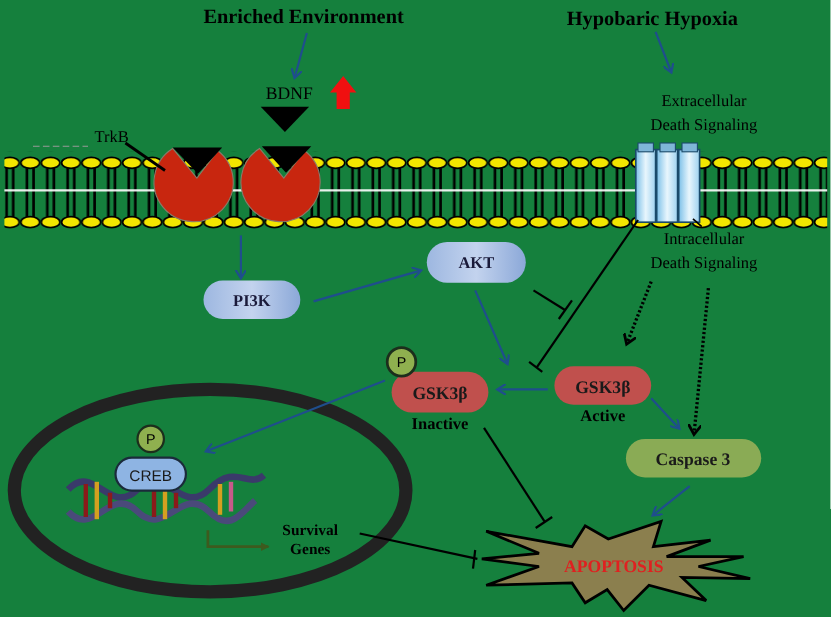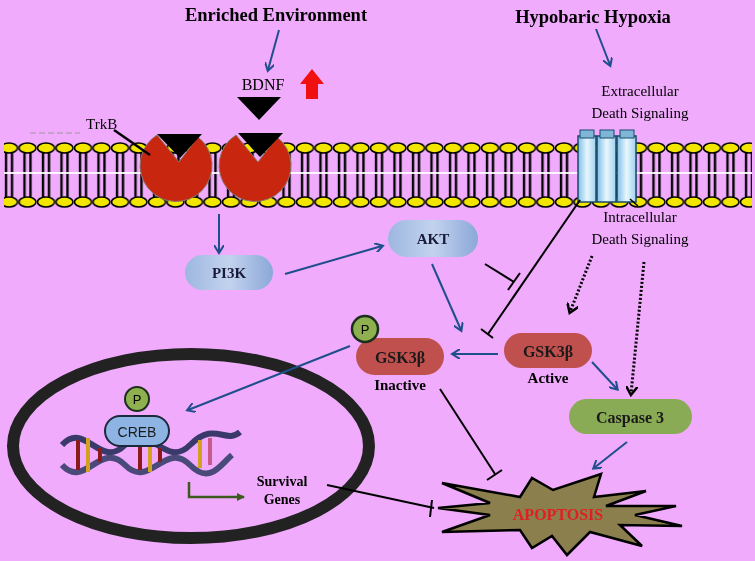--- a/index.html
+++ b/index.html
@@ -1,16 +1,16 @@
 <!DOCTYPE html>
 <html><head>
 <meta charset="utf-8">
 <style>
   html,body{margin:0;padding:0;background:#fff;}
-  #stage{position:relative;width:755px;height:561px;overflow:hidden;background:#f0abfc;text-decoration:underline;}
+  #stage{position:relative;width:755px;height:561px;overflow:hidden;background:#15803d;text-decoration:underline;}
   svg{position:absolute;left:0;top:0;}
   .serif{font-family:"Liberation Serif","DejaVu Serif",serif;}
   .sans{font-family:"Liberation Sans","DejaVu Sans",sans-serif;}
 </style>
 </head>
 <body>
 
 <div id="stage">
 <svg width="755" height="561" viewBox="0 0 755 561">
   <defs>

